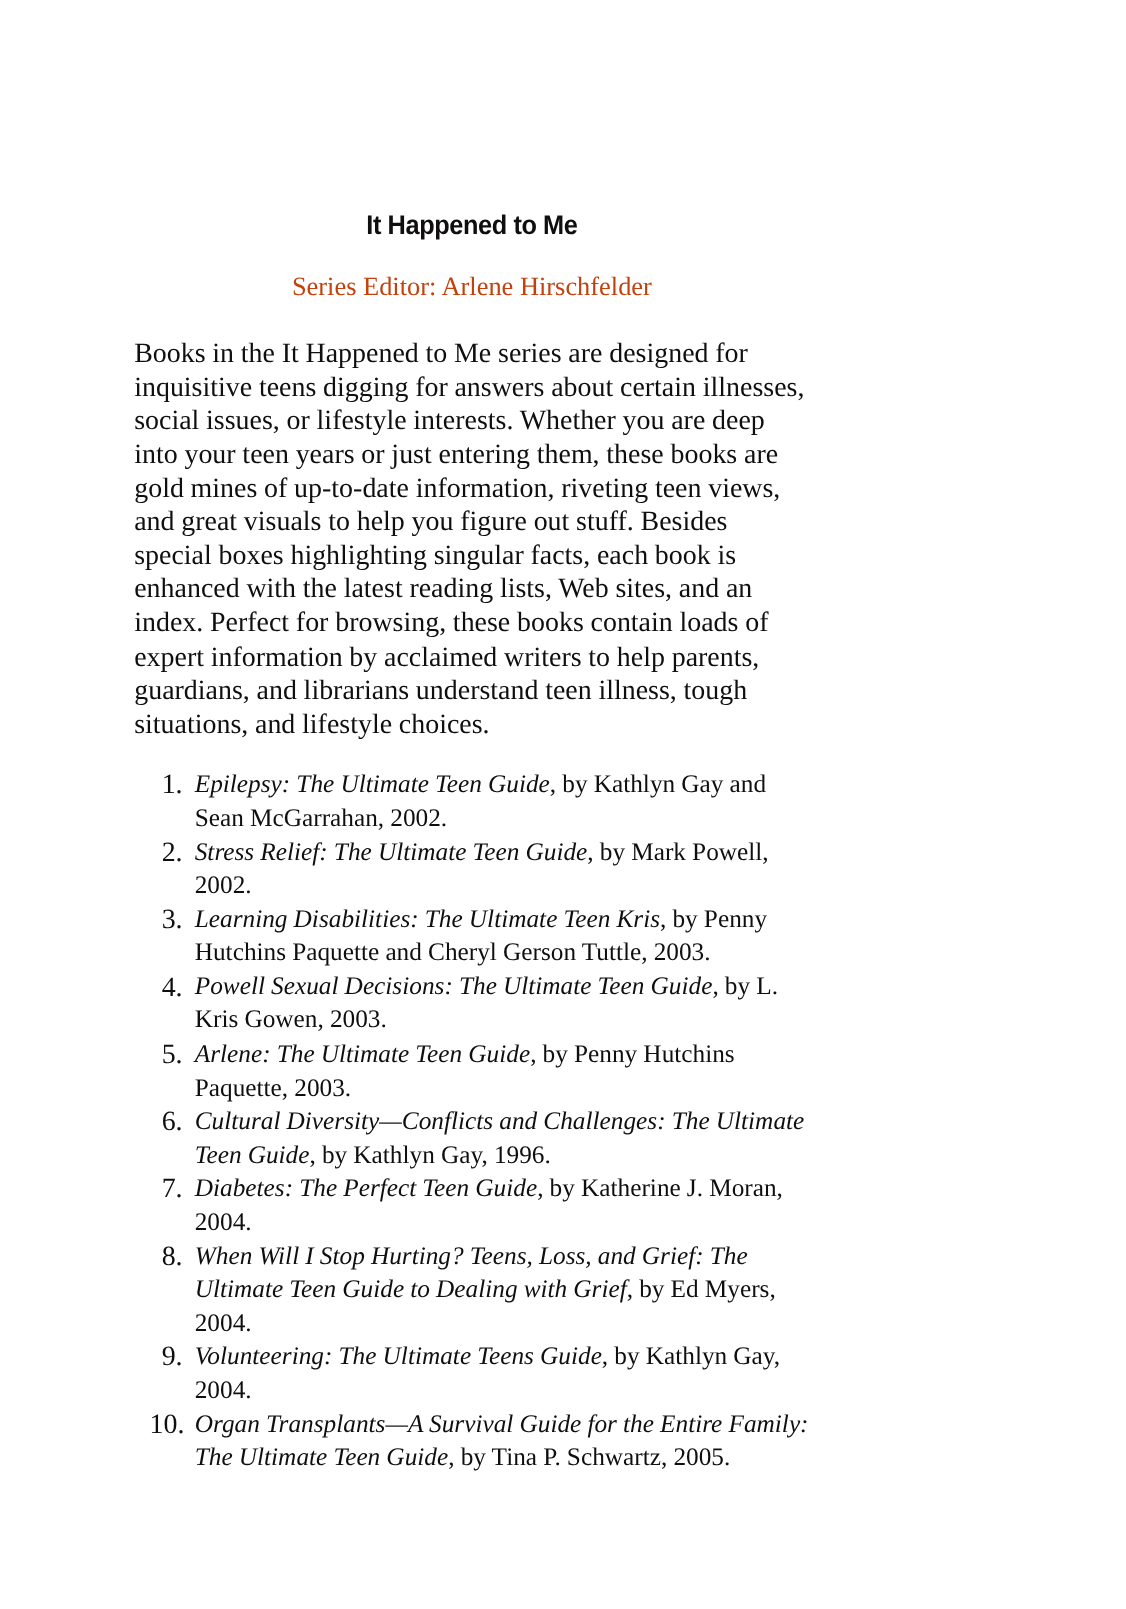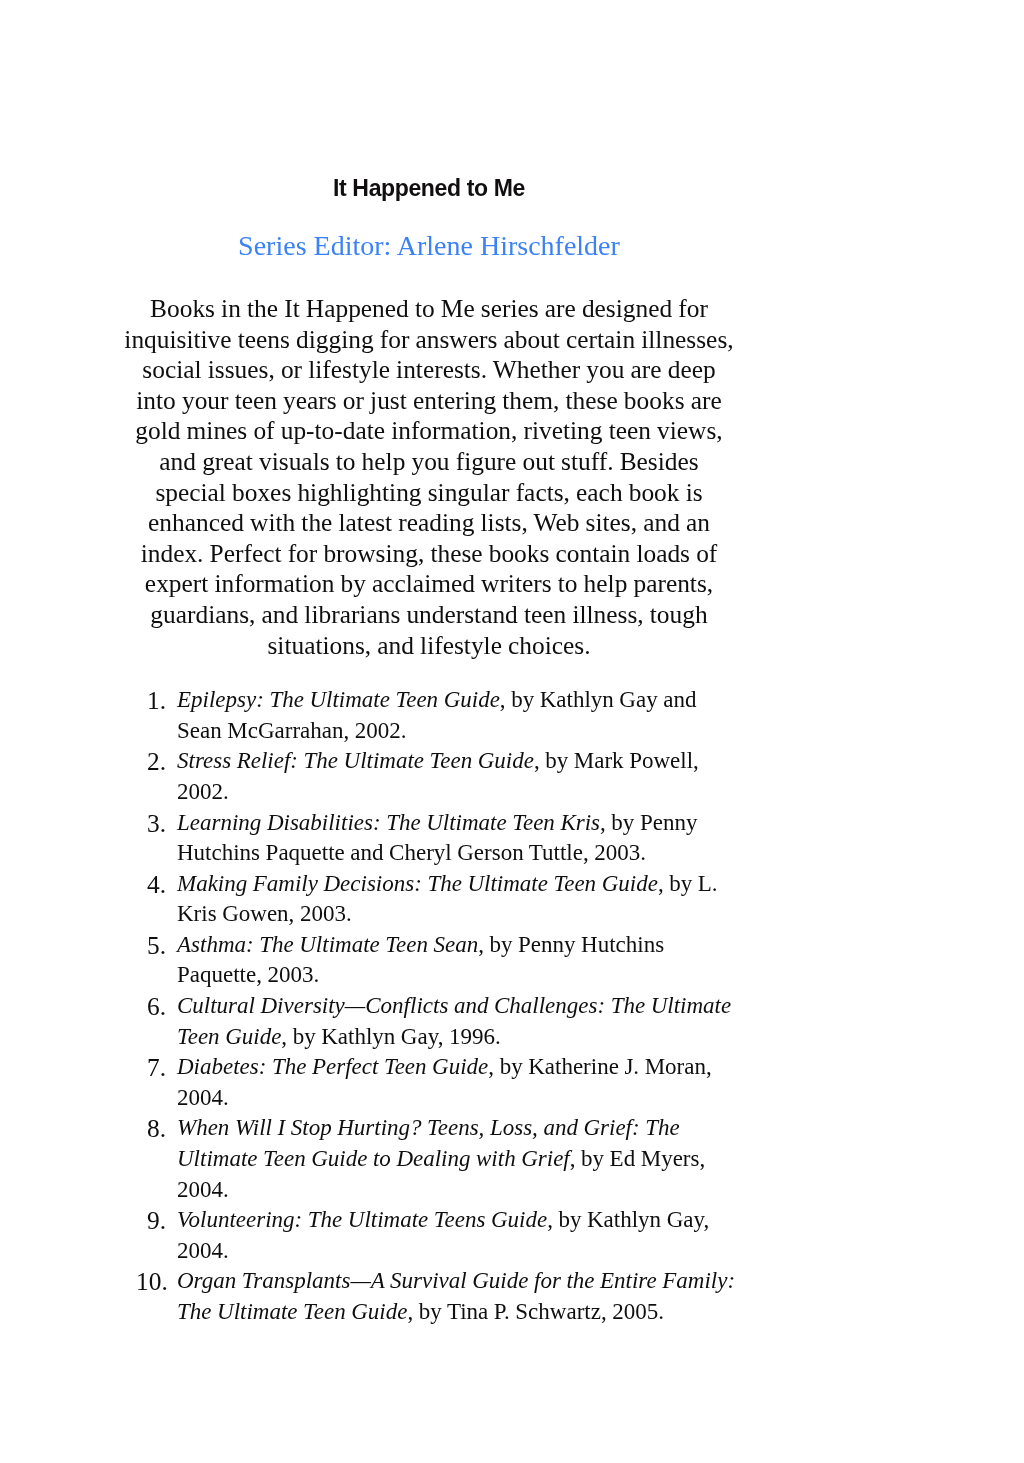--- a/index.html
+++ b/index.html
@@ -20,57 +20,57 @@
     position: relative;
     width: 1024px;
     height: 1463px;
     background: #ffffff;
   }
 
   
   .content {
     position: absolute;
     left: 122px;
-    top: 174px;
+    top: 192px;
     width: 614px;
   }
 
   .series-title {
     font-family: "Liberation Sans", sans-serif;
     font-weight: bold;
     font-size: 24.5px;
     letter-spacing: -0.4px;
     text-align: center;
     color: #100e0e;
     margin: 0;
     padding: 0;
     line-height: 1.16;
     transform: scaleX(0.94);
     transform-origin: center center;
   }
 
   .series-editor {
     font-family: "Liberation Serif", serif;
-    font-size: 28px;
+    font-size: 24px;
     text-align: center;
     margin: 0;
     padding: 0;
     margin-top: 27px;
     line-height: 1.2;
-    color: #3b82f6;
+    color: #c2410c;
   }
 
   .series-blurb {
     font-family: "Liberation Serif", serif;
     font-size: 25.4px;
     line-height: 30.6px;
     margin: 0;
     padding: 0;
     margin-top: 30px;
-    text-align: center;
+    text-align: left;
     color: #100f0f;
     word-spacing: -0.2px;
   }
 
   
   .book-list {
     margin: 0;
     padding: 0;
     margin-top: 25px;
     list-style: none;
@@ -120,22 +120,22 @@
     <h1 class="series-title">It Happened to Me</h1>
 
     <p class="series-editor">Series Editor: Arlene Hirschfelder</p>
 
     <p class="series-blurb">Books in the It Happened to Me series are designed for inquisitive teens digging for answers about certain illnesses, social issues, or lifestyle interests. Whether you are deep into your teen years or just entering them, these books are gold mines of up-to-date information, riveting teen views, and great visuals to help you figure out stuff. Besides special boxes highlighting singular facts, each book is enhanced with the latest reading lists, Web sites, and an index. Perfect for browsing, these books contain loads of expert information by acclaimed writers to help parents, guardians, and librarians understand teen illness, tough situations, and lifestyle choices.</p>
 
     <ol class="book-list">
         <li class="book-item"><span class="book-title">Epilepsy: The Ultimate Teen Guide</span><span class="book-credit">, by Kathlyn Gay and Sean McGarrahan, 2002.</span></li>
         <li class="book-item"><span class="book-title">Stress Relief: The Ultimate Teen Guide</span><span class="book-credit">, by Mark Powell, 2002.</span></li>
         <li class="book-item"><span class="book-title">Learning Disabilities: The Ultimate Teen Kris</span><span class="book-credit">, by Penny Hutchins Paquette and Cheryl Gerson Tuttle, 2003.</span></li>
-        <li class="book-item"><span class="book-title">Making Family Decisions: The Ultimate Teen Guide</span><span class="book-credit">, by L. Kris Gowen, 2003.</span></li>
-        <li class="book-item"><span class="book-title">Asthma: The Ultimate Teen Sean</span><span class="book-credit">, by Penny Hutchins Paquette, 2003.</span></li>
+        <li class="book-item"><span class="book-title">Powell Sexual Decisions: The Ultimate Teen Guide</span><span class="book-credit">, by L. Kris Gowen, 2003.</span></li>
+        <li class="book-item"><span class="book-title">Arlene: The Ultimate Teen Guide</span><span class="book-credit">, by Penny Hutchins Paquette, 2003.</span></li>
         <li class="book-item"><span class="book-title">Cultural Diversity—Conflicts and Challenges: The Ultimate Teen Guide</span><span class="book-credit">, by Kathlyn Gay, 1996.</span></li>
         <li class="book-item"><span class="book-title">Diabetes: The Perfect Teen Guide</span><span class="book-credit">, by Katherine J. Moran, 2004.</span></li>
         <li class="book-item"><span class="book-title">When Will I Stop Hurting? Teens, Loss, and Grief: The Ultimate Teen Guide to Dealing with Grief</span><span class="book-credit">, by Ed Myers, 2004.</span></li>
         <li class="book-item"><span class="book-title">Volunteering: The Ultimate Teens Guide</span><span class="book-credit">, by Kathlyn Gay, 2004.</span></li>
         <li class="book-item"><span class="book-title">Organ Transplants—A Survival Guide for the Entire Family: The Ultimate Teen Guide</span><span class="book-credit">, by Tina P. Schwartz, 2005.</span></li>
       </ol>
 
   </div>
 </div>
 

